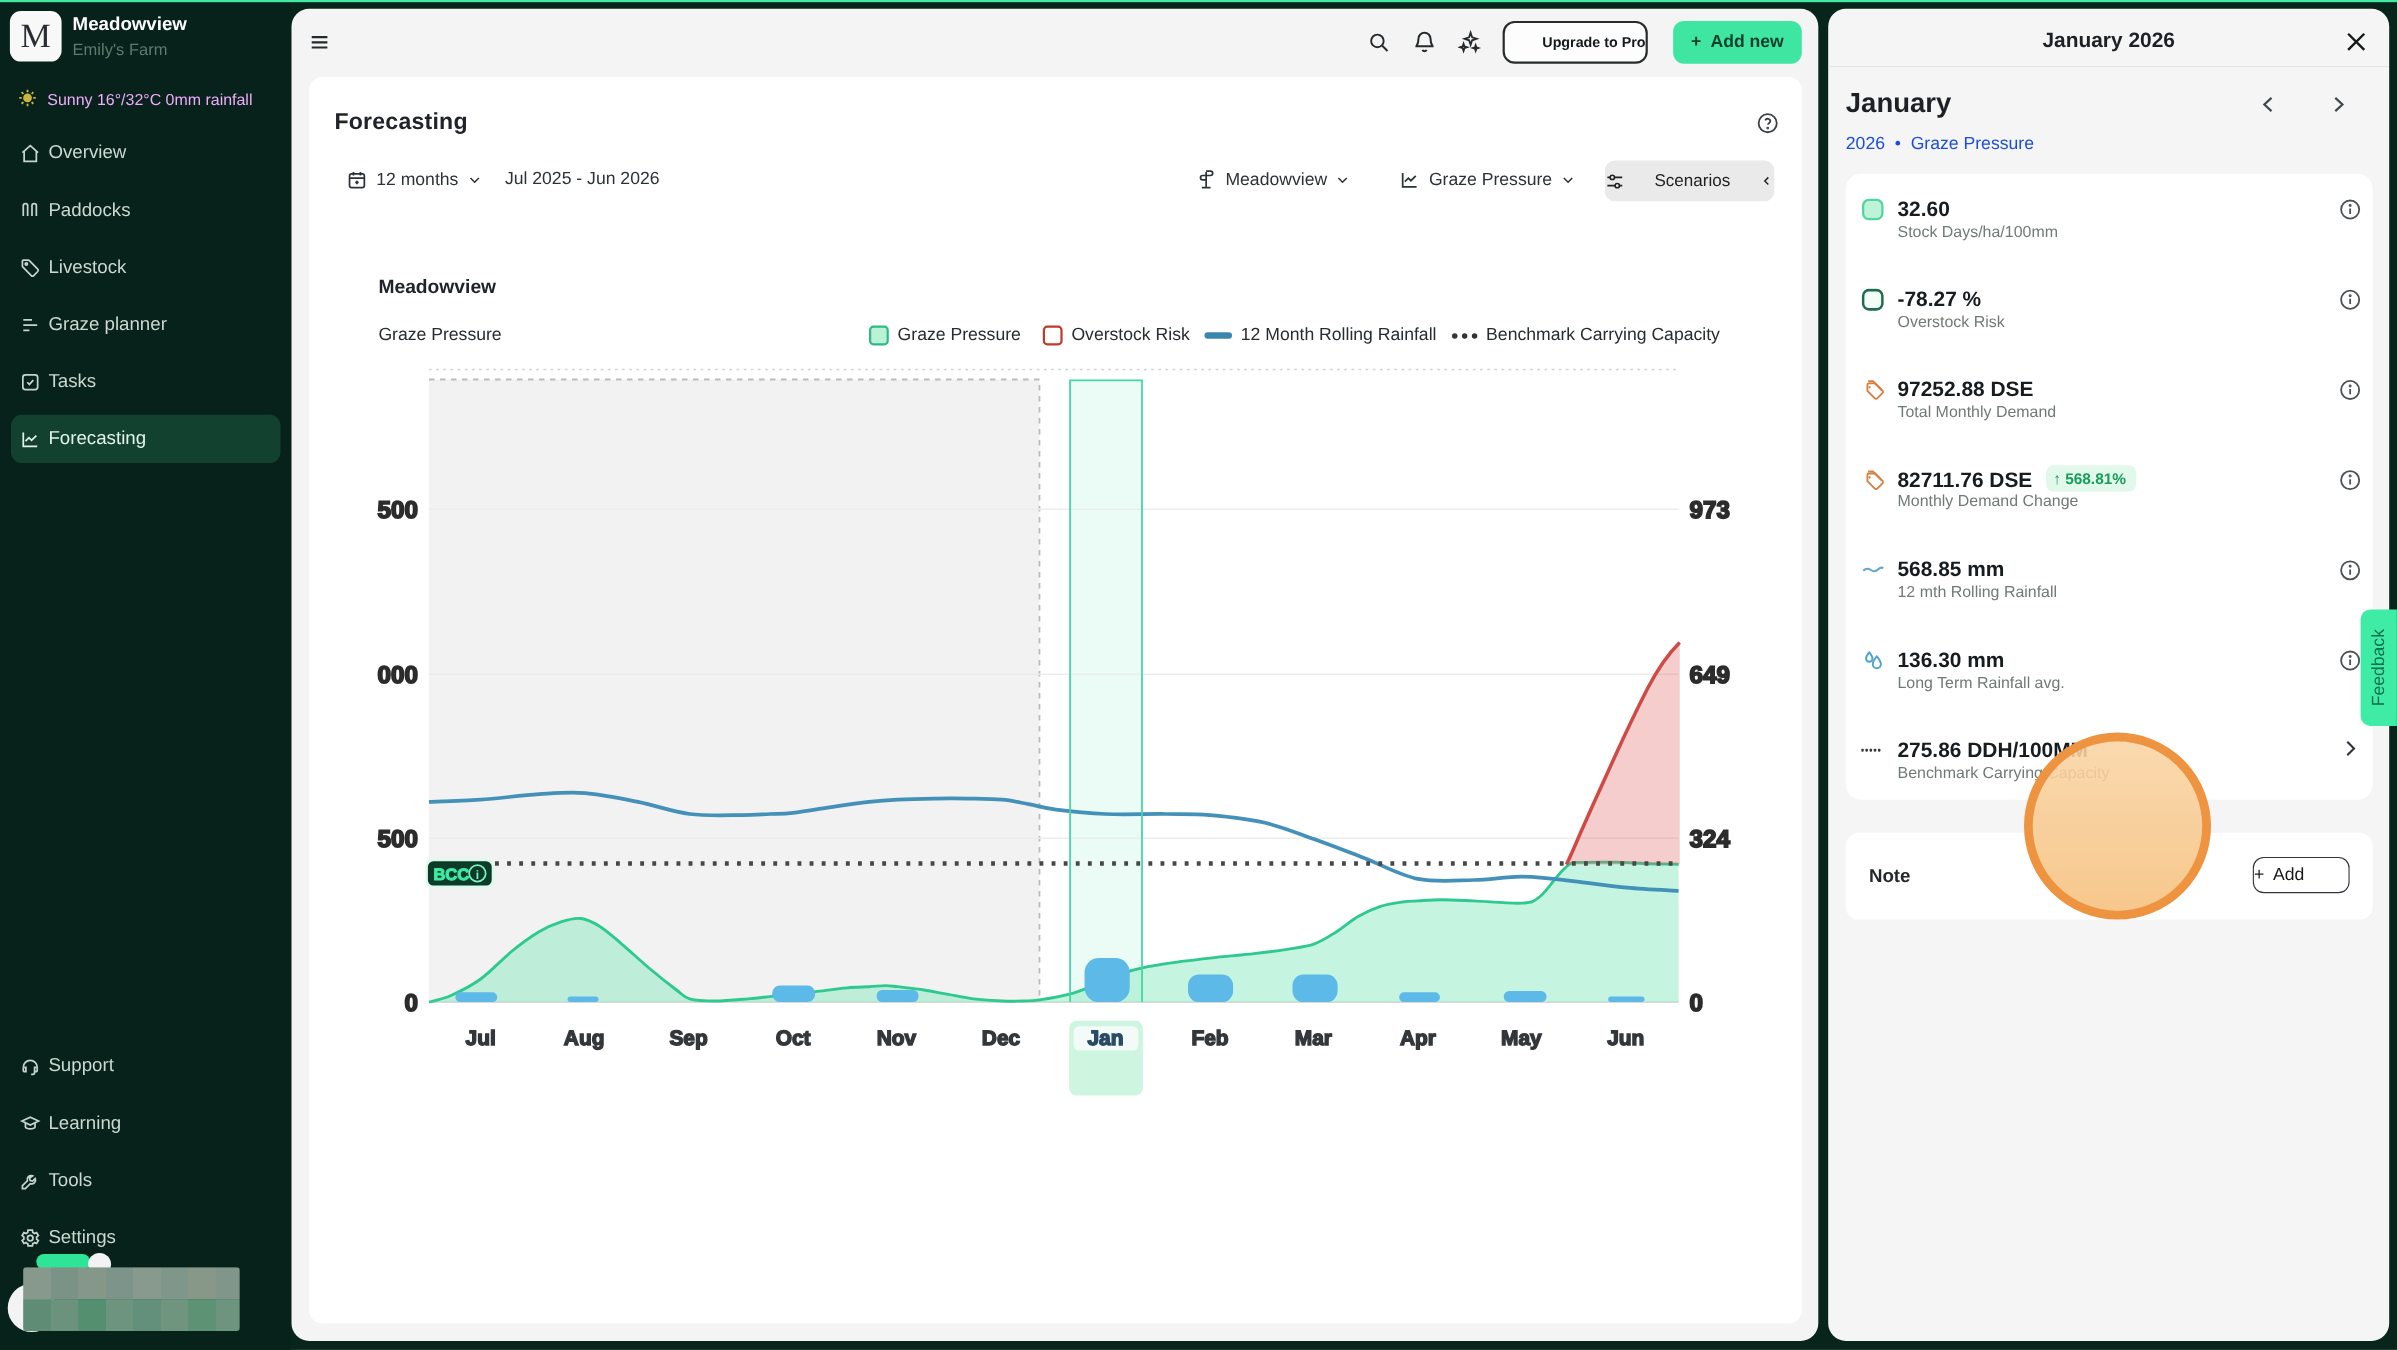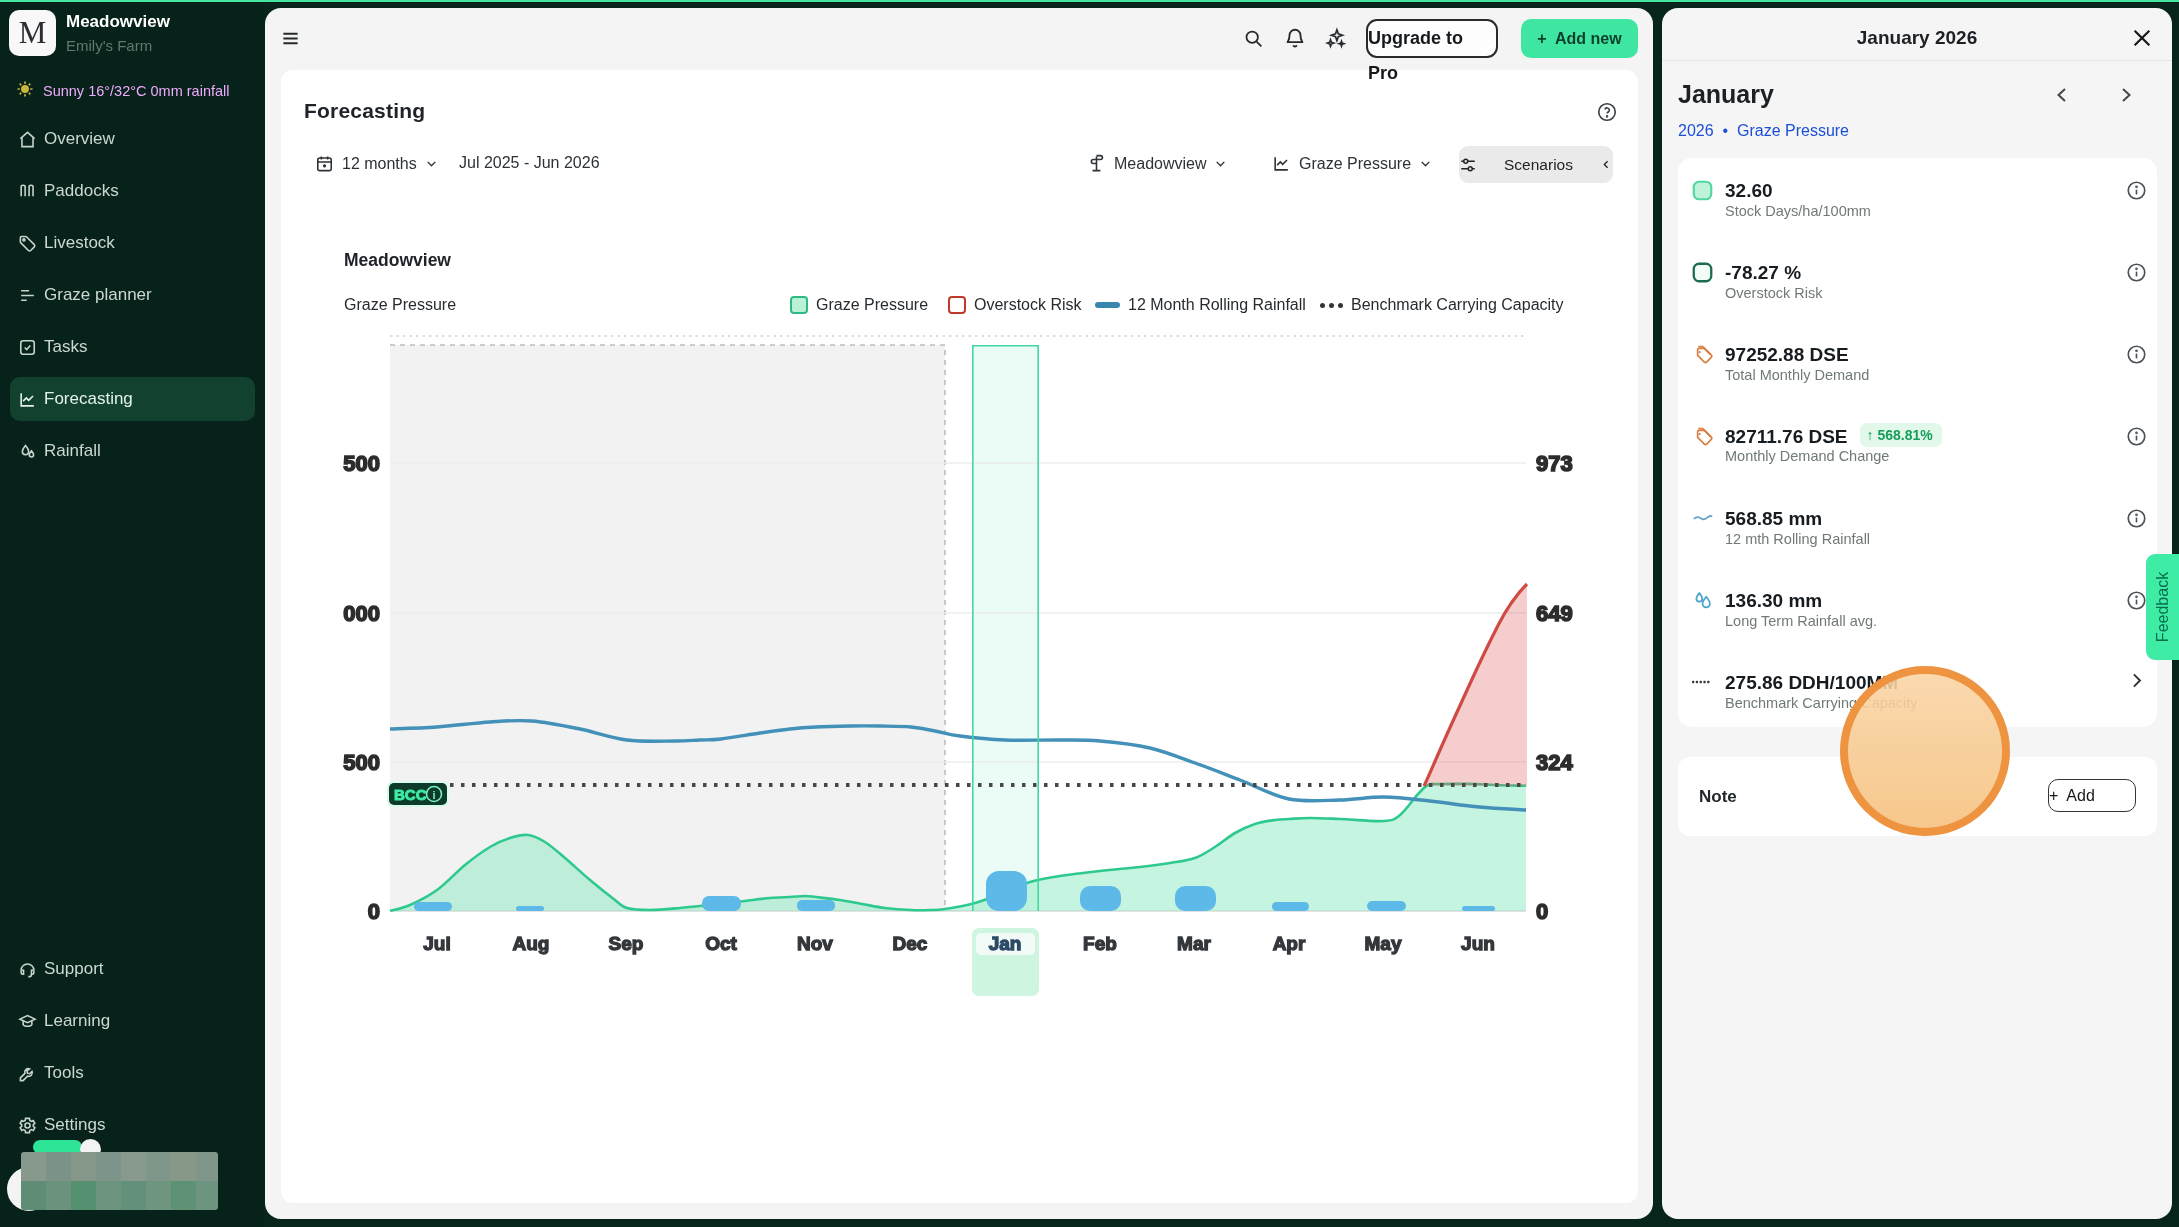--- a/index.html
+++ b/index.html
@@ -12,21 +12,21 @@
 #logo{position:absolute;left:9px;top:10px;width:47px;height:46px;background:#f7f8f7;border-radius:10px;color:#2a2d31;font-family:"Liberation Serif",serif;font-size:31px;text-align:center;line-height:46px}
 .sname{position:absolute;left:66px;top:12px;font-size:17px;font-weight:bold;color:#fff}
 .sfarm{position:absolute;left:66px;top:37px;font-size:15px;color:#5f7a6e}
 .weather{position:absolute;left:43px;top:83px;font-size:14.5px;color:#f0abfc}
 .nav{position:absolute;left:10px;width:245px;height:44px;border-radius:10px;font-size:17px;color:#ccd8d1;display:flex;align-items:center;gap:7px;padding-left:8px}
 .nav svg{flex:0 0 auto}
 .nav.act{background:#12412f;color:#e4f3ea}
 
 #main{position:absolute;left:265px;top:8px;width:1388px;height:1211px;background:#f3f4f3;border-radius:16px}
 #card{position:absolute;left:281px;top:70px;width:1357px;height:1133px;background:#fff;border-radius:12px}
-#upro{position:absolute;left:1366px;top:19px;width:132px;height:39px;border:2px solid #272c2a;border-radius:11px;background:#fdfdfd;font-size:18px;font-weight:bold;color:#15191c;text-align:left;line-height:35px}
+#upro{position:absolute;left:1366px;top:19px;width:132px;height:39px;border:2px solid #272c2a;border-radius:11px;background:#fdfdfd;font-size:13px;font-weight:bold;color:#15191c;text-align:right;line-height:35px}
 #addnew{position:absolute;left:1521px;top:19px;width:117px;height:39px;background:#3fe6a2;border-radius:10px;font-size:16px;font-weight:bold;color:#0b3f2b;text-align:center;line-height:39px}
 .h1{position:absolute;left:304px;top:99px;font-size:21px;font-weight:bold;color:#20242a;letter-spacing:.2px}
 .frow{position:absolute;top:154px;font-size:16px;color:#2c3237;display:flex;align-items:center;gap:8px}
 #scen{position:absolute;left:1459px;top:146px;width:154px;height:37px;background:#e9eae9;border-radius:9px;font-size:15.5px;color:#222;display:flex;align-items:center;justify-content:space-between;gap:9px}
 .ctitle{position:absolute;left:344px;top:250px;font-size:17.5px;font-weight:bold;color:#20242a}
 .clabel{position:absolute;left:344px;top:296px;font-size:16px;color:#272c30}
 .legend{position:absolute;top:296px;font-size:16px;color:#272c30;display:flex;align-items:center;gap:8px}
 
 .axn{font-family:"Liberation Sans",sans-serif;font-weight:bold;fill:#2c2c2c;paint-order:stroke;stroke:#2c2c2c;stroke-width:1.6px}
 .mon{font-family:"Liberation Sans",sans-serif;font-weight:bold;fill:#33373b;paint-order:stroke;stroke:#33373b;stroke-width:1.3px}
@@ -77,24 +77,20 @@
           <path d="M4 6h10M4 12h16M4 18h7"></path>
         </svg>Graze planner</div>
   <div class="nav" style="top:325px"><svg width="19" height="19" viewBox="0 0 24 24" fill="none" stroke="#c7d4cd" stroke-width="2">
           <rect x="3.5" y="3.5" width="17" height="17" rx="3"></rect>
           <path d="M8.5 12l2.5 2.5 4.5-5"></path>
         </svg>Tasks</div>
   <div class="nav act" style="top:377px"><svg width="19" height="19" viewBox="0 0 24 24" fill="none" stroke="#e4f3ea" stroke-width="2">
           <path d="M4 4v16h16"></path>
           <path d="M6.5 14l4-4 3 3 5.5-5.5"></path>
         </svg>Forecasting</div>
-  <div class="nav" style="top:429px"><svg width="19" height="19" viewBox="0 0 24 24" fill="none" stroke="#c7d4cd" stroke-width="2">
-          <path d="M9.5 4.5s-4 4.7-4 7.6a4 4 0 0 0 8 0c0-2.9-4-7.6-4-7.6z"></path>
-          <path d="M17 11s-2.7 3.2-2.7 5.2a2.7 2.7 0 0 0 5.4 0C19.7 14.2 17 11 17 11z"></path>
-        </svg>Rainfall</div>
 
   <div class="nav" style="top:947px"><svg width="19" height="19" viewBox="0 0 24 24" fill="none" stroke="#c7d4cd" stroke-width="2">
           <path d="M4 13a8 8 0 0 1 16 0"></path>
           <path d="M4 13v3a2 2 0 0 0 2 2h1v-5H5M20 13v3a2 2 0 0 1-2 2h-1v-5h2"></path>
           <path d="M17 18v1a2 2 0 0 1-2 2h-2"></path>
         </svg>Support</div>
   <div class="nav" style="top:999px"><svg width="19" height="19" viewBox="0 0 24 24" fill="none" stroke="#c7d4cd" stroke-width="2">
           <path d="M2.5 9L12 4.5 21.5 9 12 13.5z"></path>
           <path d="M6.5 11.2v4.6c0 1 2.5 2.3 5.5 2.3s5.5-1.3 5.5-2.3v-4.6"></path>
         </svg>Learning</div>

